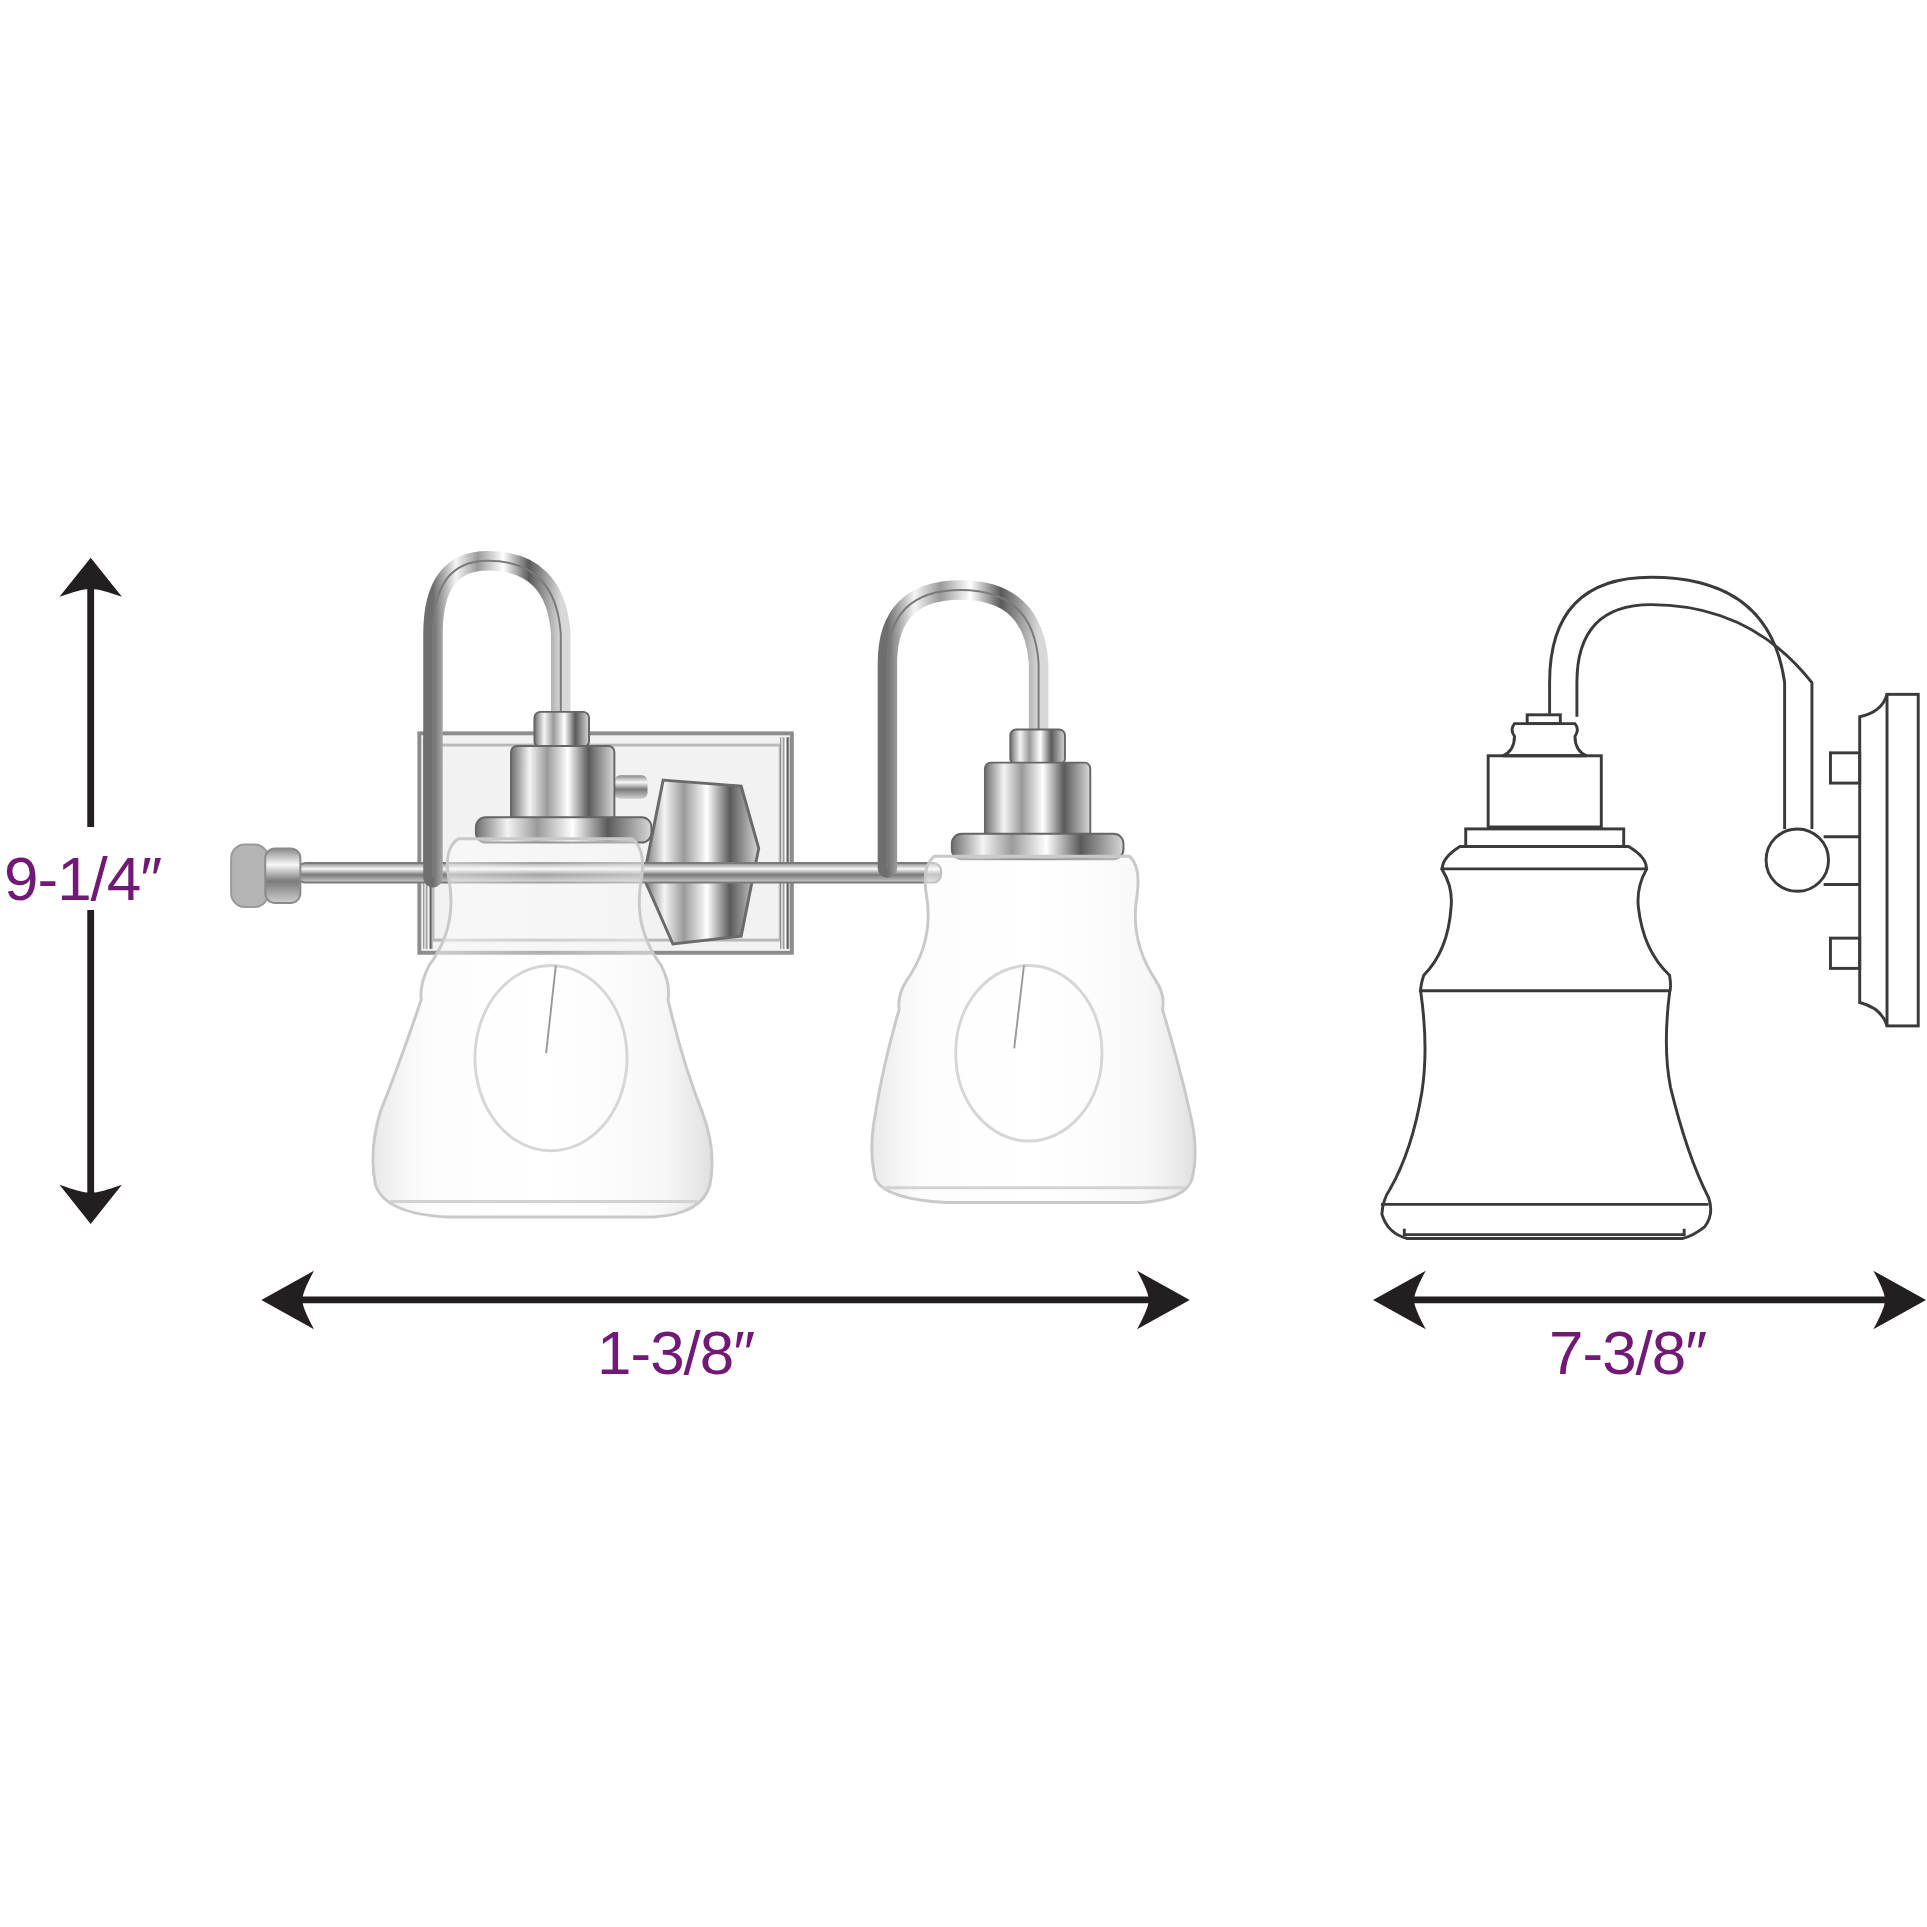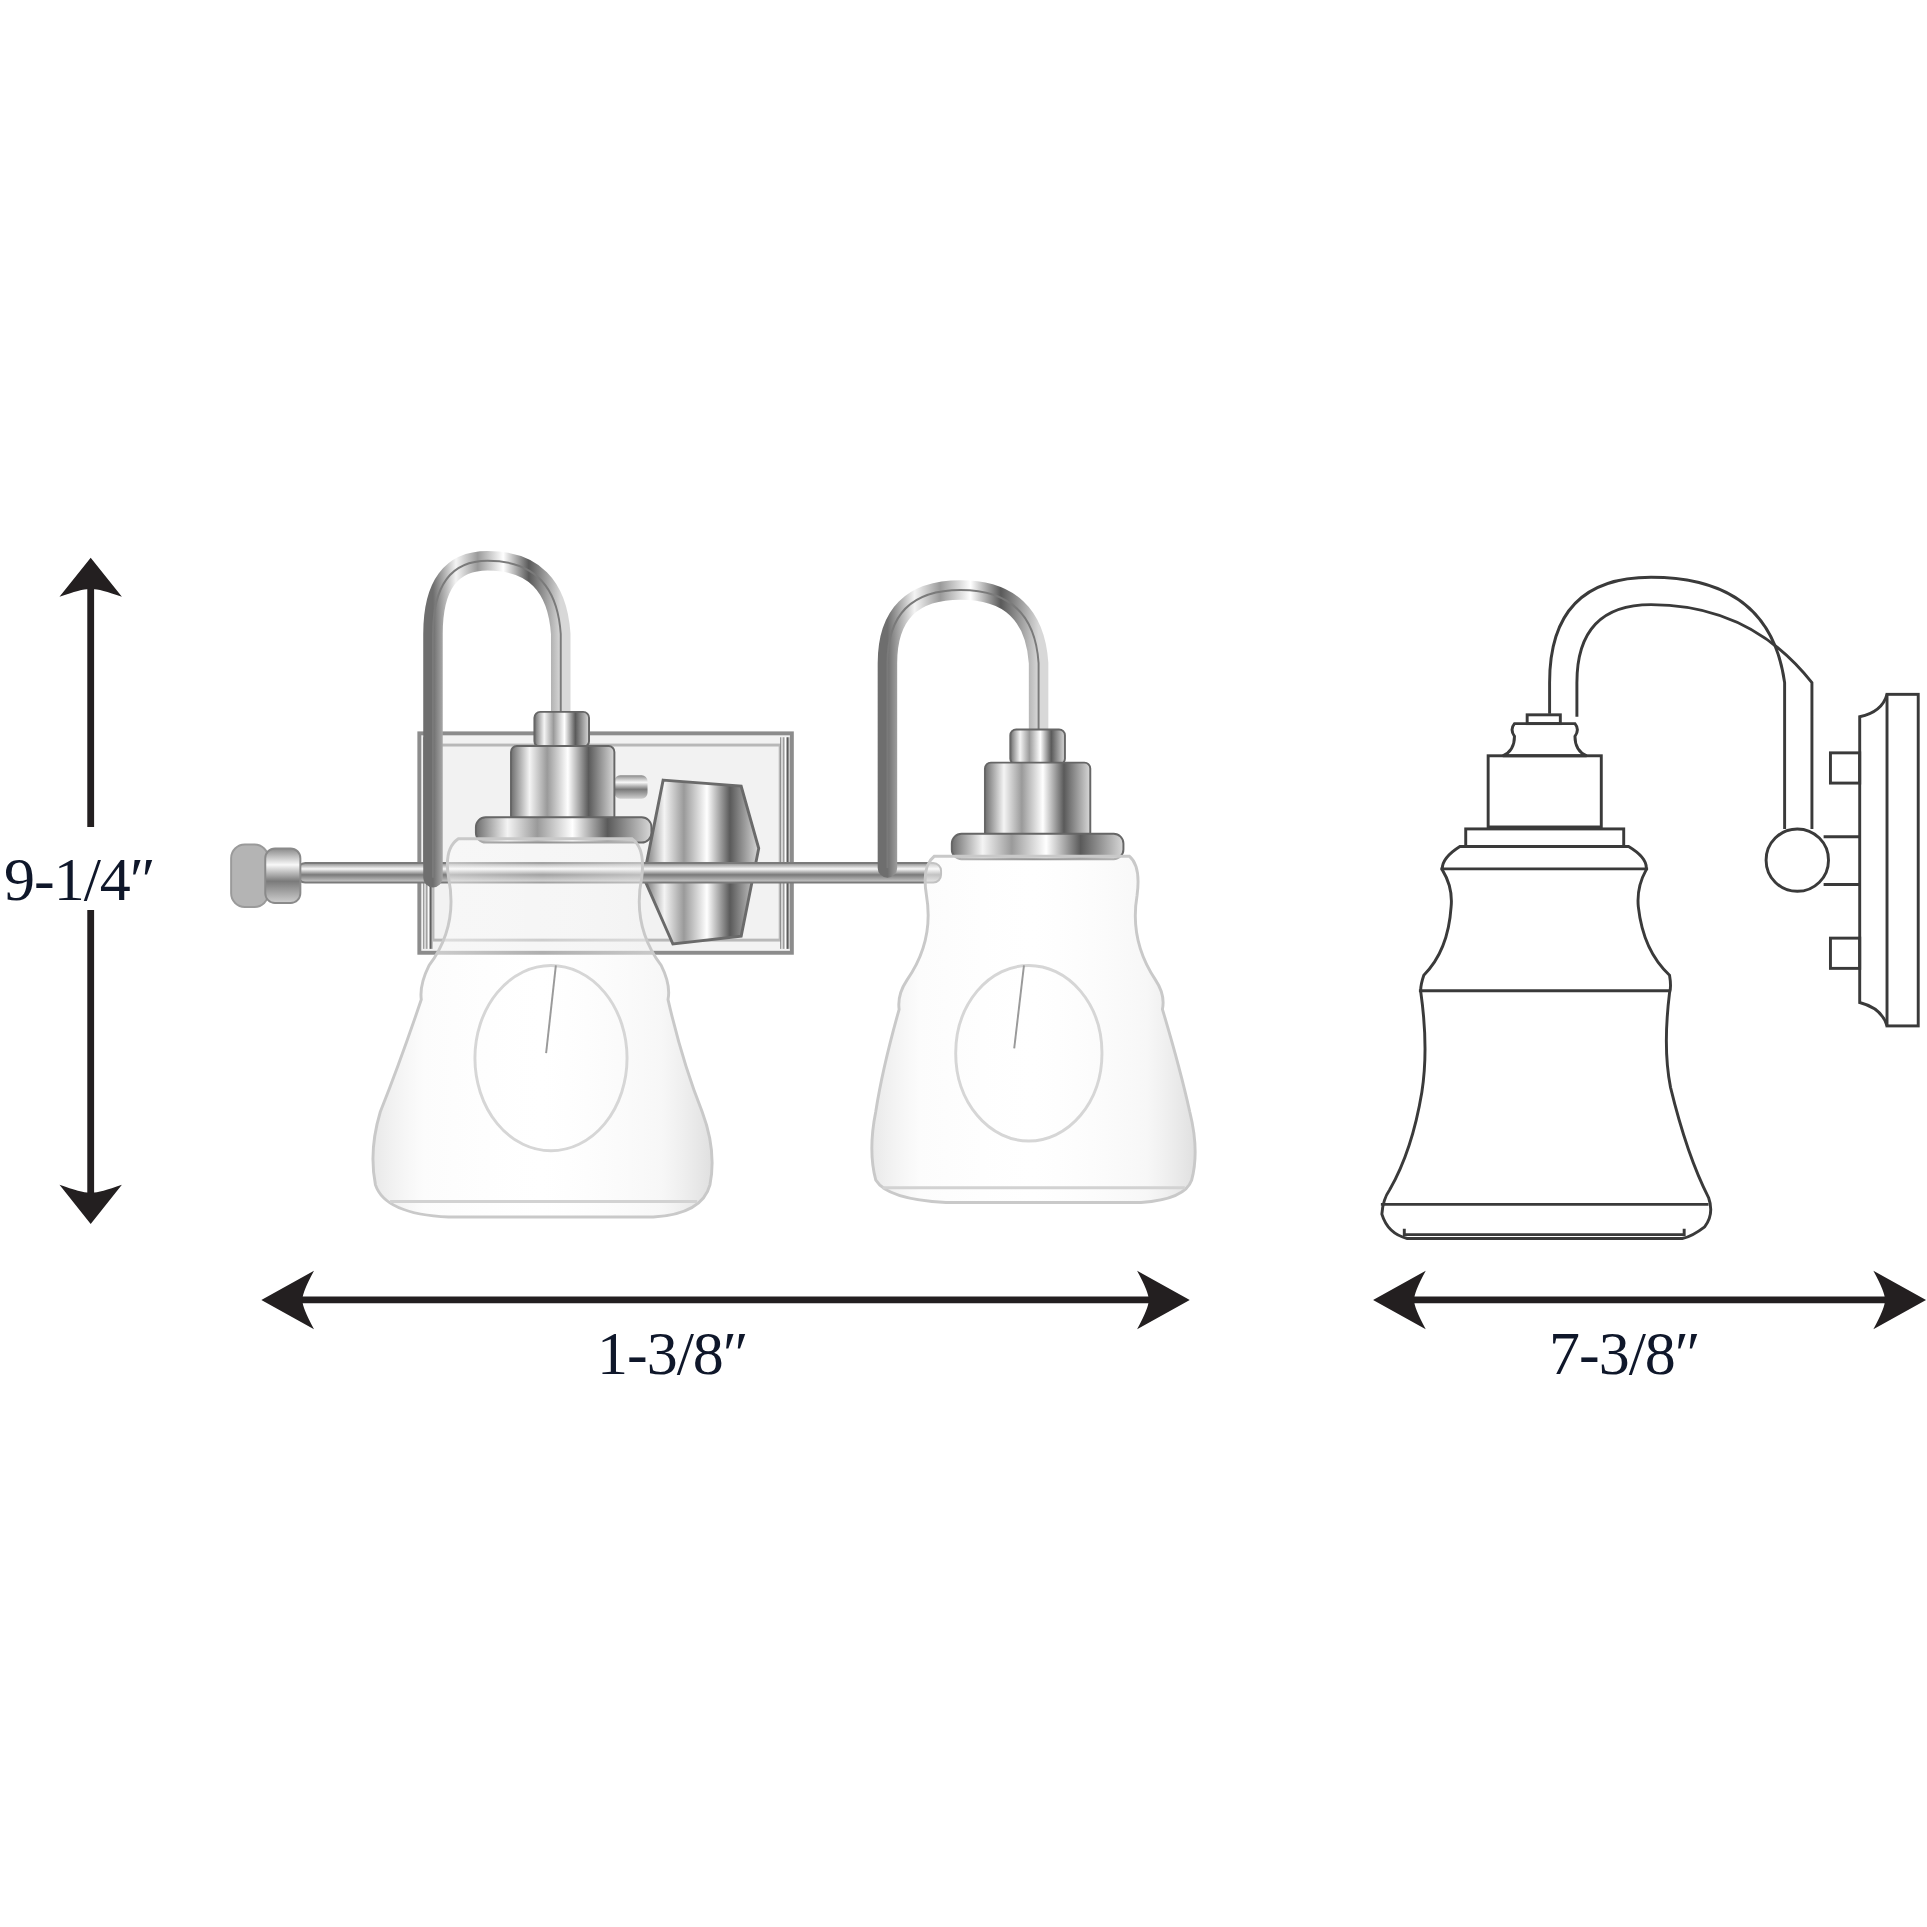--- a/index.html
+++ b/index.html
@@ -1,20 +1,20 @@
 <!DOCTYPE html>
 <html><head>
 <meta charset="utf-8">
 <style>
   html, body { margin: 0; padding: 0; background: #ffffff; }
   body { width: 1927px; height: 1927px; position: relative; overflow: hidden;
          font-family: "DejaVu Sans", "Liberation Sans", sans-serif; }
   .canvas { position: absolute; left: 0; top: 0; width: 1927px; height: 1927px; }
-  .dim-label { position: absolute; color: #0f172a; font-size: 62px; line-height: 1;
-               font-family: Liberation Serif, serif; letter-spacing: -1px; white-space: nowrap; }
+  .dim-label { position: absolute; color: #701a75; font-size: 62px; line-height: 1;
+               font-family: Liberation Sans, sans-serif; letter-spacing: -1px; white-space: nowrap; }
   #label-height { left: 2px; top: 848px; background: #fff; padding: 0 2px; }
   #label-width  { left: 597px; top: 1322px; transform: translateX(0); }
   #label-depth  { left: 1549px; top: 1322px; }
 </style>
 </head>
 <body>
 
 <svg class="canvas" viewBox="0 0 1976 1976" width="1927" height="1927" xmlns="http://www.w3.org/2000/svg">
   <defs>
     <linearGradient id="chromeV" x1="0" y1="0" x2="1" y2="0">

